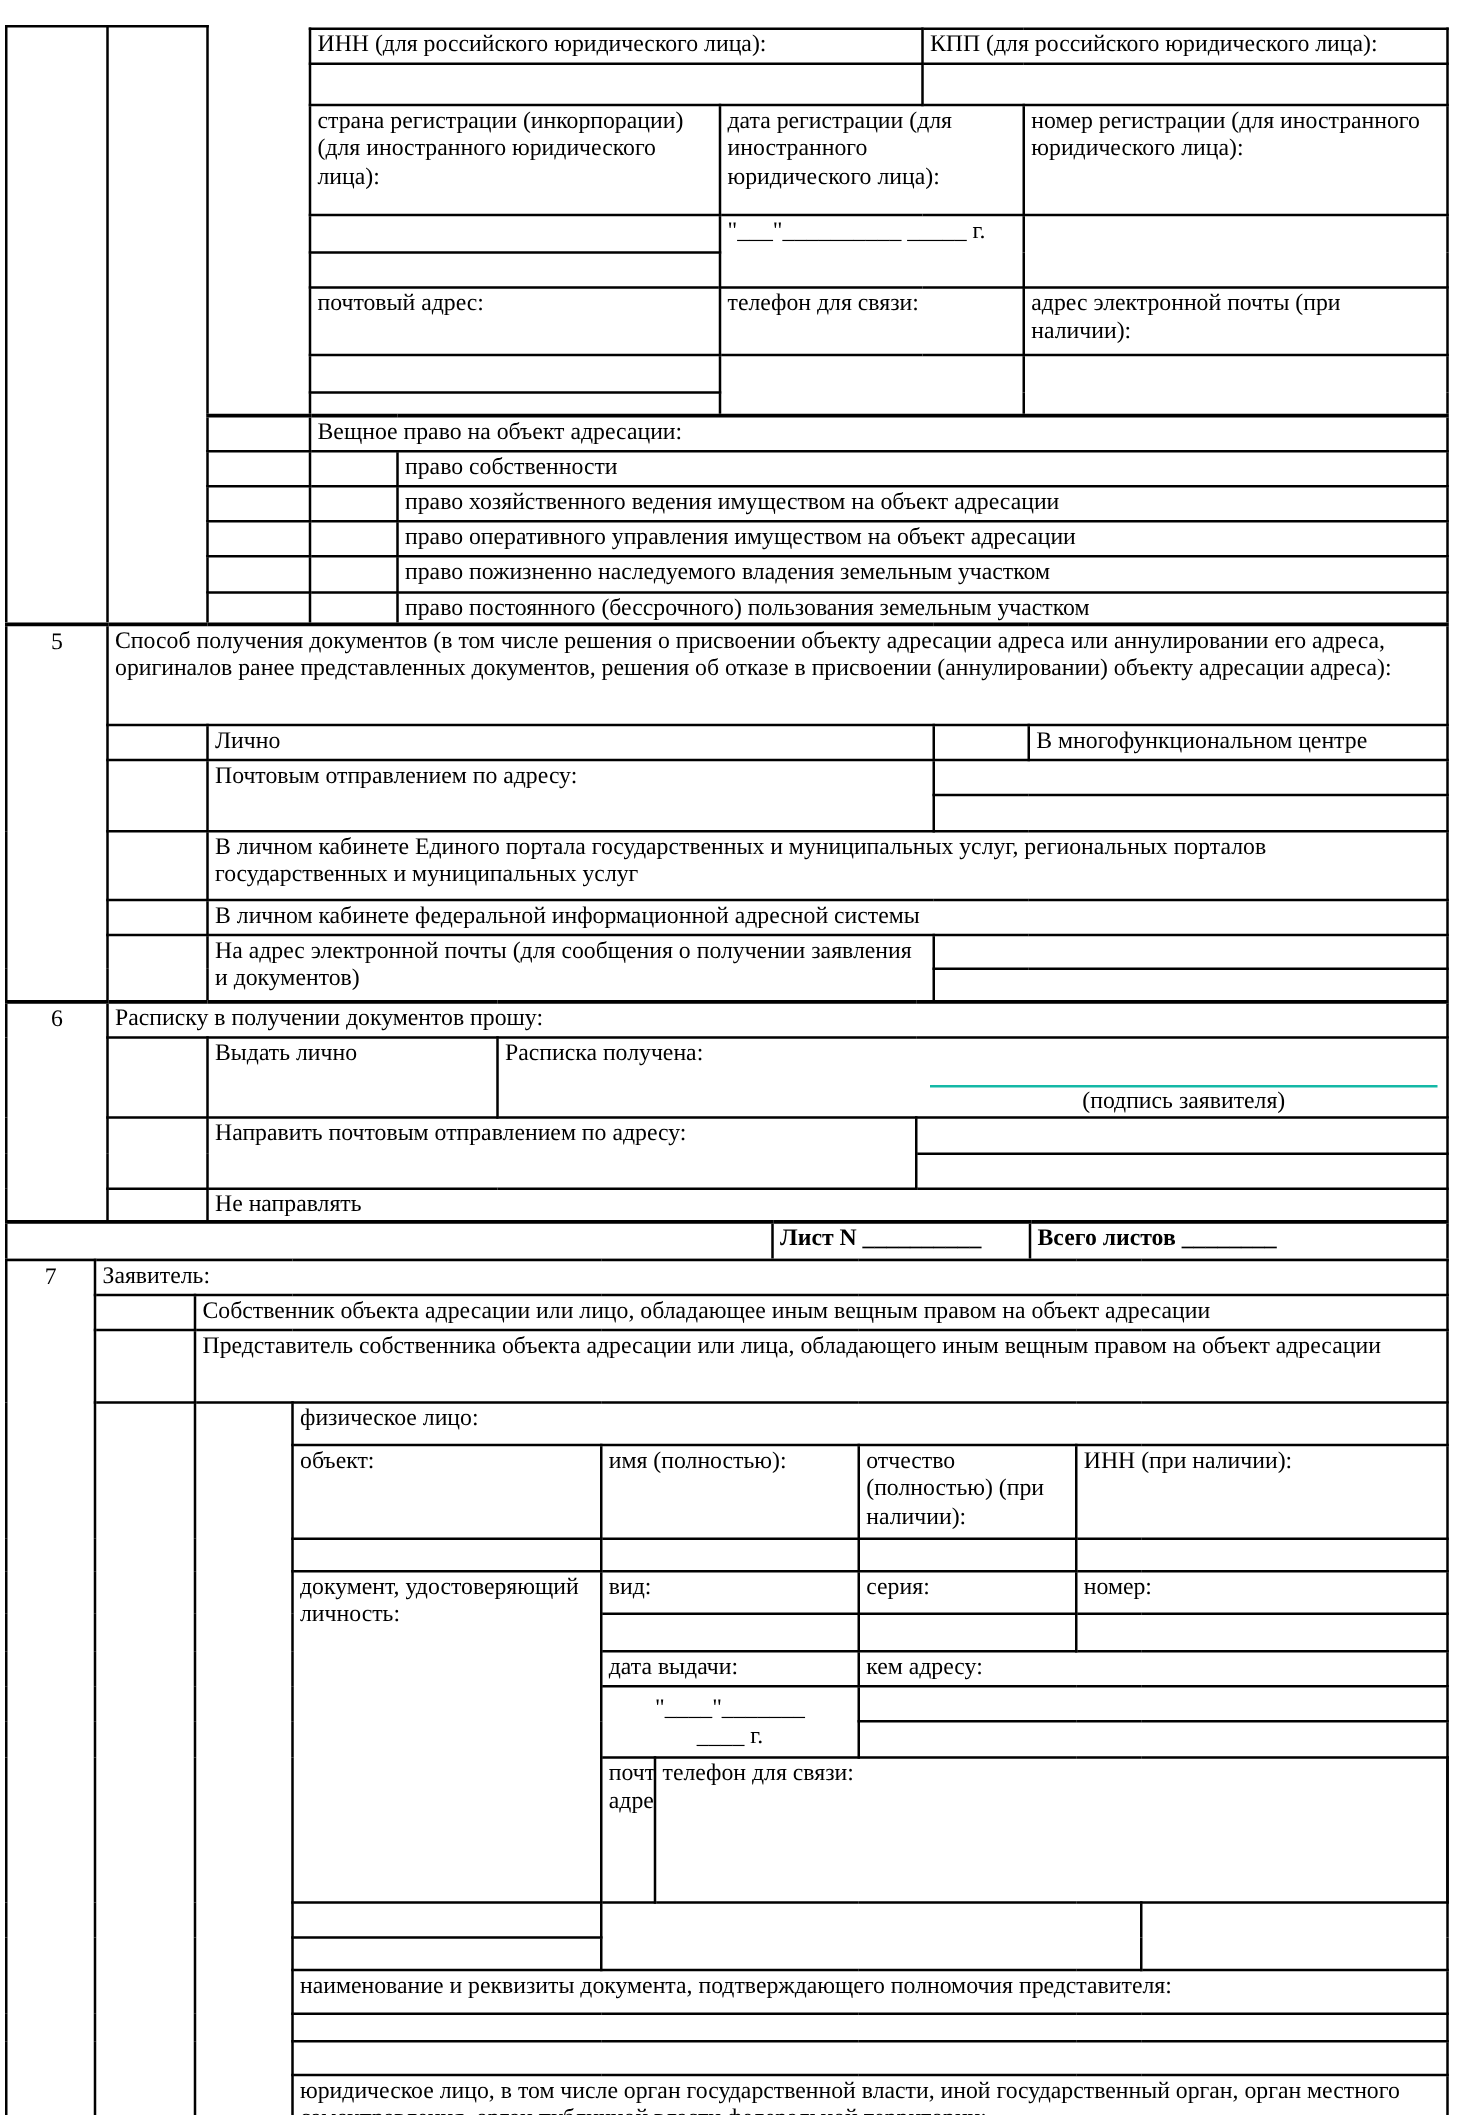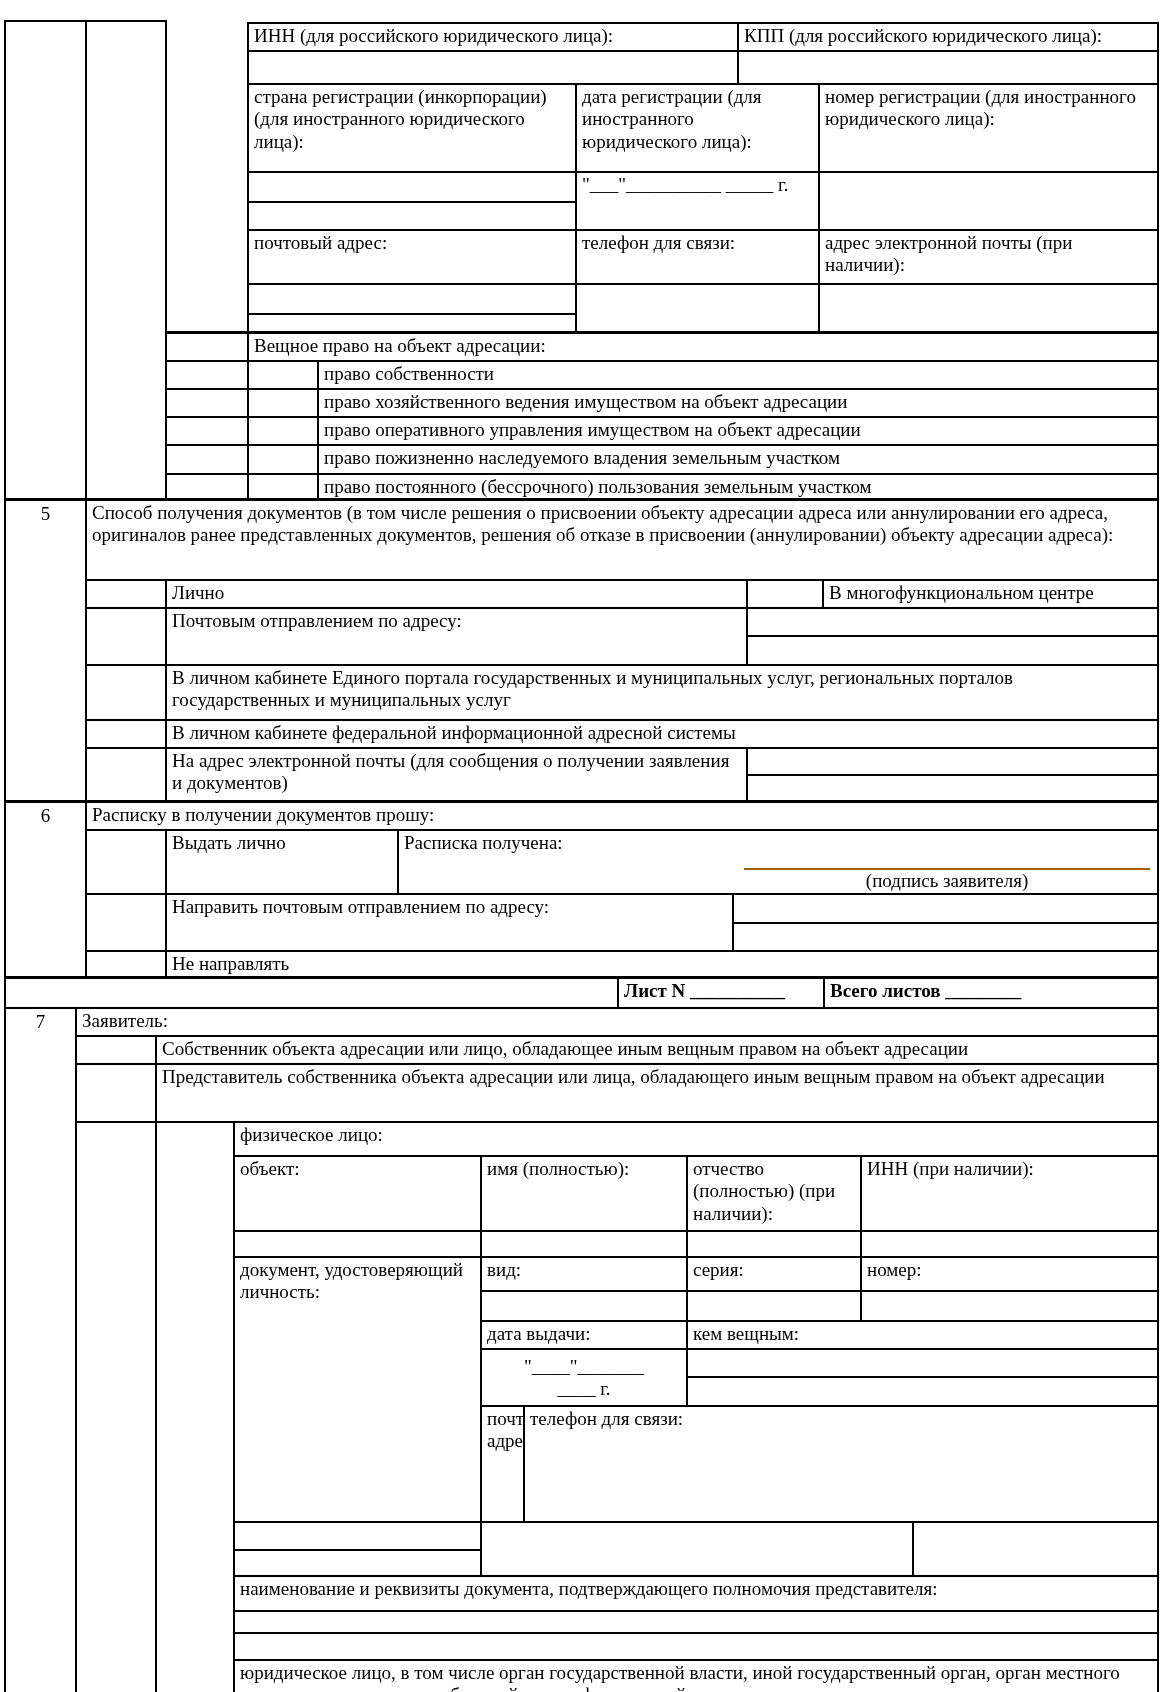--- a/index.html
+++ b/index.html
@@ -8,21 +8,21 @@
        font-size:19px;color:#000;line-height:1.18;}
   table{border-collapse:collapse;position:absolute;table-layout:fixed;background:#fff;}
   td{border:2px solid #000;padding:1px 5px;vertical-align:top;overflow:hidden;}
   .c{}
   .num{text-align:center;padding-top:2px;}
   .bt3{border-top:3px solid #000;}
   .bb3{border-bottom:3px solid #000;}
   .bold{font-weight:bold;}
   .nbb{border-bottom:none !important;}
   .line{position:absolute;background:#000;}
-  .sig{width:406px;margin:14px 2px 0 auto;border-top:2px solid #a16207;text-align:center;}
+  .sig{width:406px;margin:14px 2px 0 auto;border-top:2px solid #14b8a6;text-align:center;}
   .datecell{text-align:center;padding-top:6px;}
 </style>
 </head>
 <body>
 
 <div class="line" style="left:4px;top:20px;width:2px;height:478px;"></div>
 <div class="line" style="left:85px;top:20px;width:2px;height:478px;"></div>
 <div class="line" style="left:165px;top:20px;width:2px;height:312px;"></div>
 <div class="line" style="left:4px;top:20px;width:163px;height:2px;"></div>
 
@@ -257,21 +257,21 @@
     <td class="c">серия:</td>
     <td colspan="2" class="c">номер:</td>
   </tr>
   <tr style="height:30px">
     <td colspan="2"></td>
     <td></td>
     <td colspan="2"></td>
   </tr>
   <tr style="height:28px">
     <td colspan="2" class="c">дата выдачи:</td>
-    <td colspan="3" class="c">кем вещным:</td>
+    <td colspan="3" class="c">кем адресу:</td>
   </tr>
   <tr style="height:28px">
     <td colspan="2" rowspan="2" class="datecell">
       <div>"____"_______</div>
       <div>____ г.</div>
     </td>
     <td colspan="3"></td>
   </tr>
   <tr style="height:29px">
     <td colspan="3"></td>

